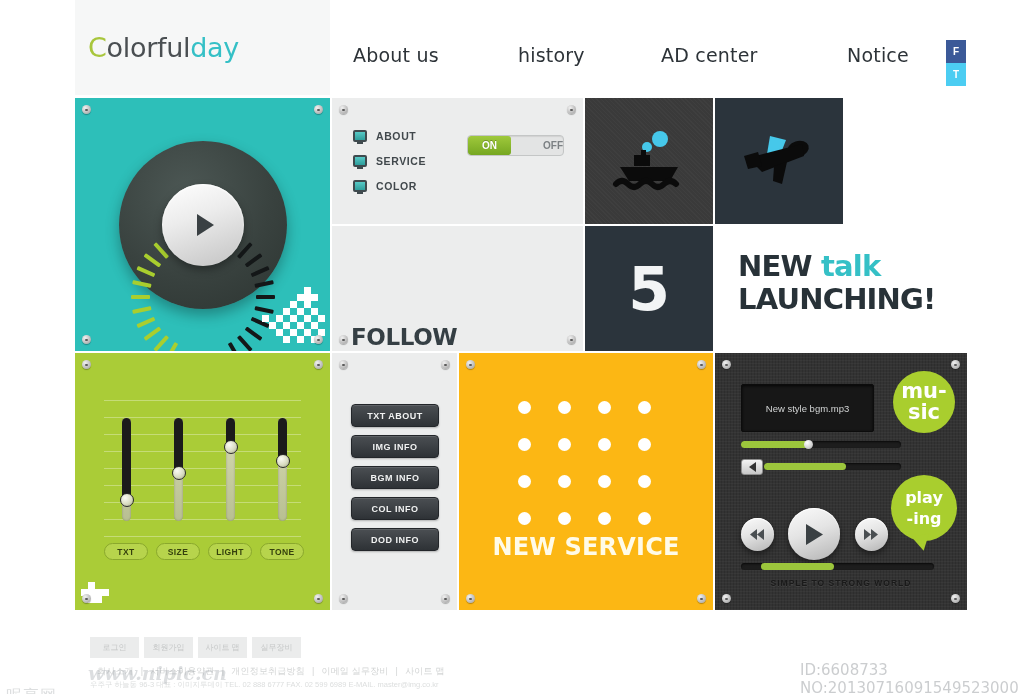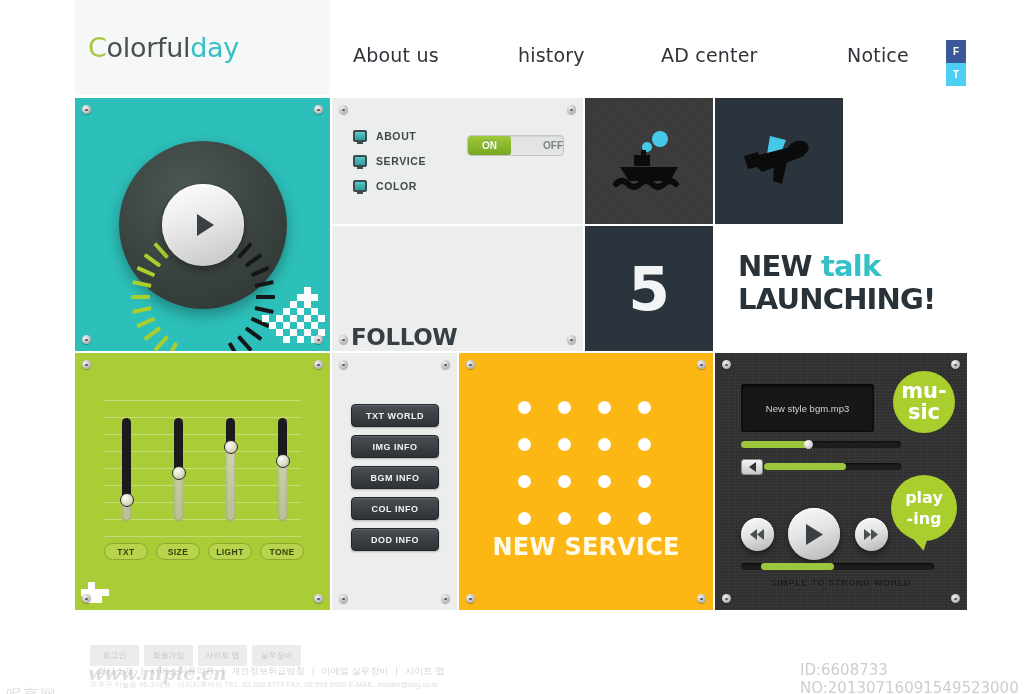--- a/index.html
+++ b/index.html
@@ -339,21 +339,21 @@
     color: #1a1a1a; font-size: 8.5px; font-weight: bold; letter-spacing: 1px;
     text-shadow: 0 1px 0 rgba(255,255,255,.08);
   }
 
   
   .footer { position: absolute; left: 0; top: 610px; width: 1024px; height: 84px; background: #fff; }
   .ft-btns { position: absolute; left: 90px; top: 27px; display: flex; gap: 5px; }
   .ft-btn {
     width: 49px; height: 21px; background: #ebecec;
     display: flex; align-items: center; justify-content: center;
-    font-size: 8px; color: #c6c8c8; cursor: pointer; margin-top: 8px;
+    font-size: 8px; color: #c6c8c8; cursor: pointer;
   }
   .ft-links {
     position: absolute; left: 90px; top: 55px;
     font-size: 9px; color: #d3d5d5; letter-spacing: .2px;
   }
   .ft-links span { margin: 0 7px; }
   .ft-addr {
     position: absolute; left: 90px; top: 70px;
     font-size: 7.5px; color: #dcdede;
   }
@@ -577,21 +577,21 @@
         <div class="px" style="left: 14px; top: 14px;"></div>
       </div>
     <div class="screw sc-tl"></div>
     <div class="screw sc-tr"></div>
     <div class="screw sc-bl"></div>
     <div class="screw sc-br"></div>
   </div>
 
   <div class="panel p-info">
     <div class="info-btns">
-      <div class="info-btn">TXT WORLD</div>
+      <div class="info-btn">TXT ABOUT</div>
       <div class="info-btn">IMG INFO</div>
       <div class="info-btn">BGM INFO</div>
       <div class="info-btn">COL INFO</div>
       <div class="info-btn">DOD INFO</div>
     </div>
     <div class="screw sc-tl"></div>
     <div class="screw sc-tr"></div>
     <div class="screw sc-bl"></div>
     <div class="screw sc-br"></div>
   </div>

